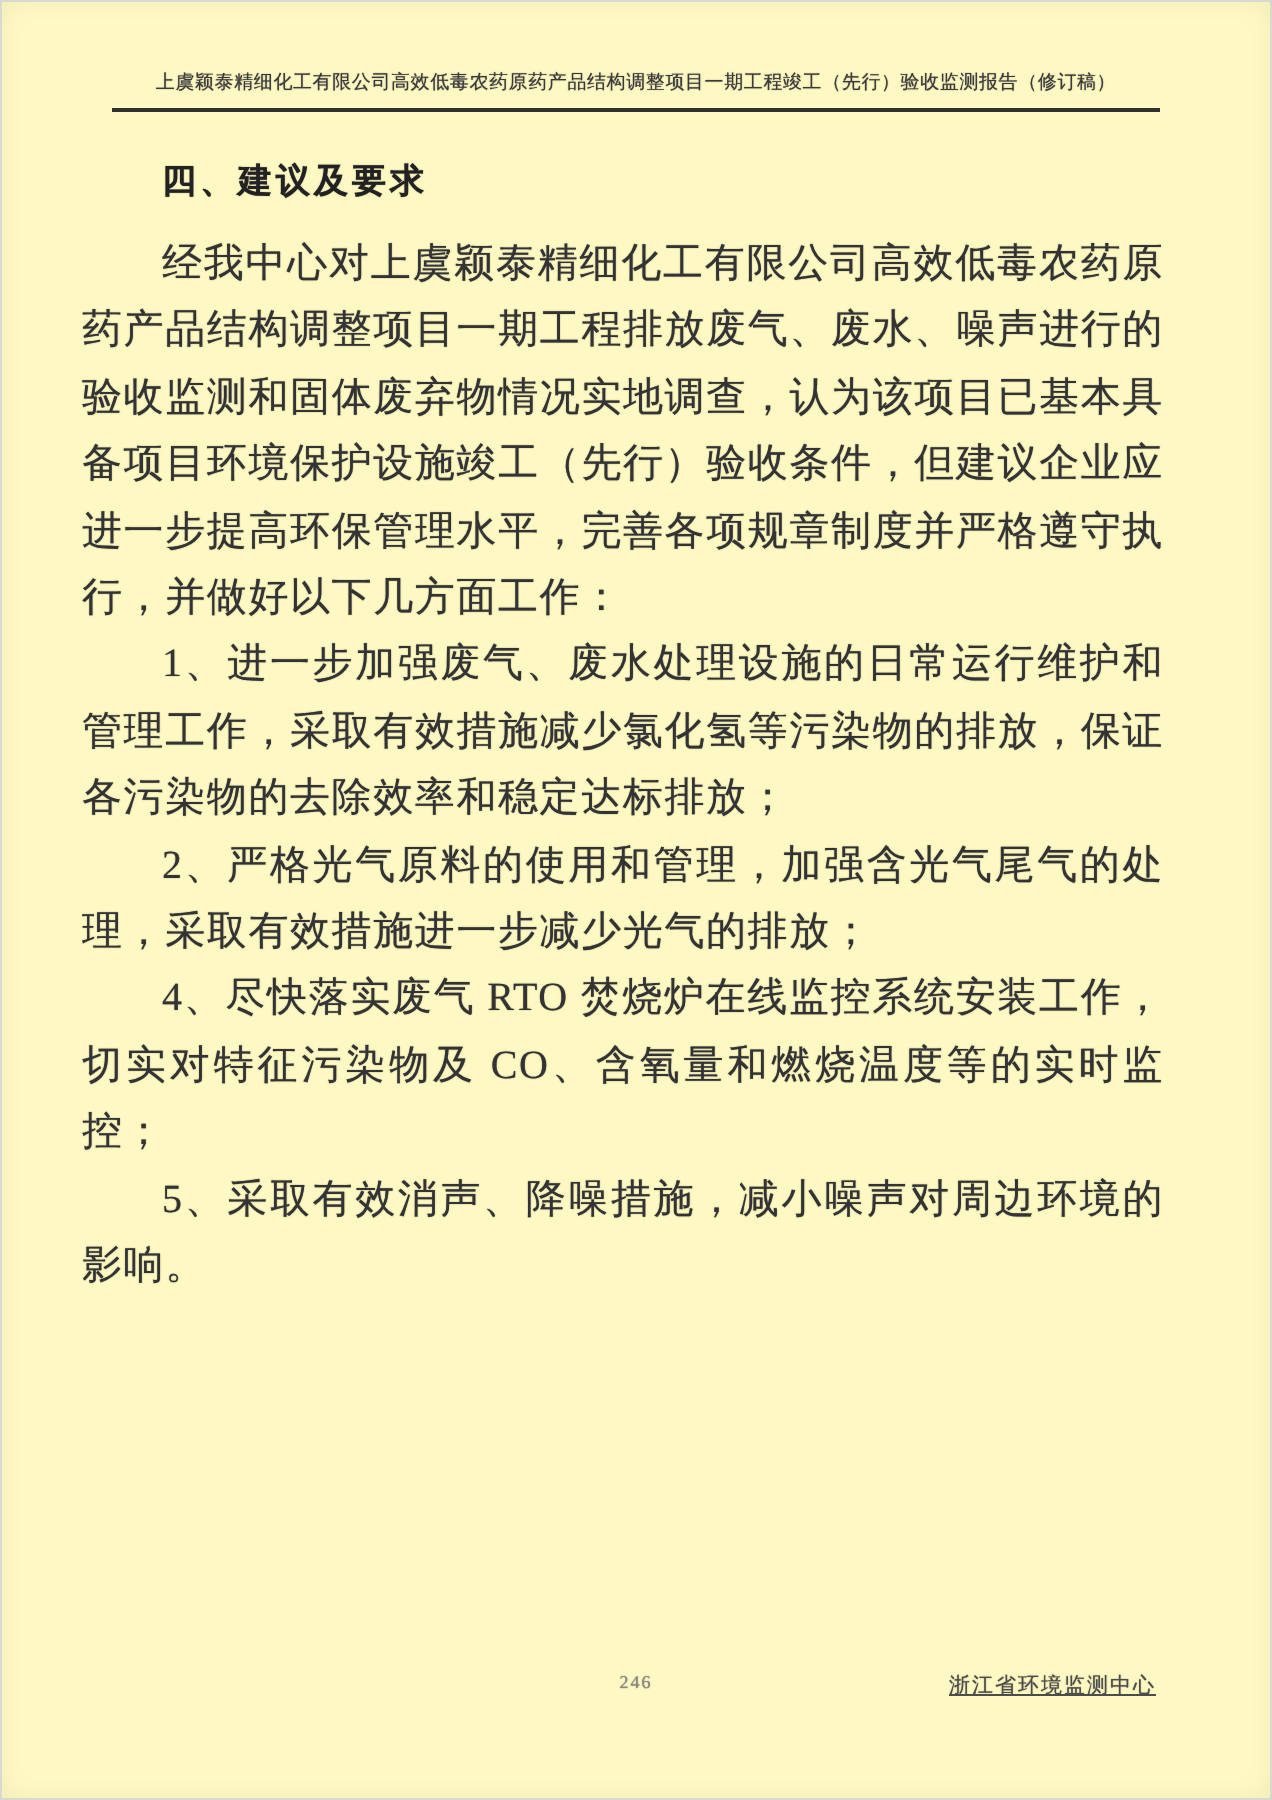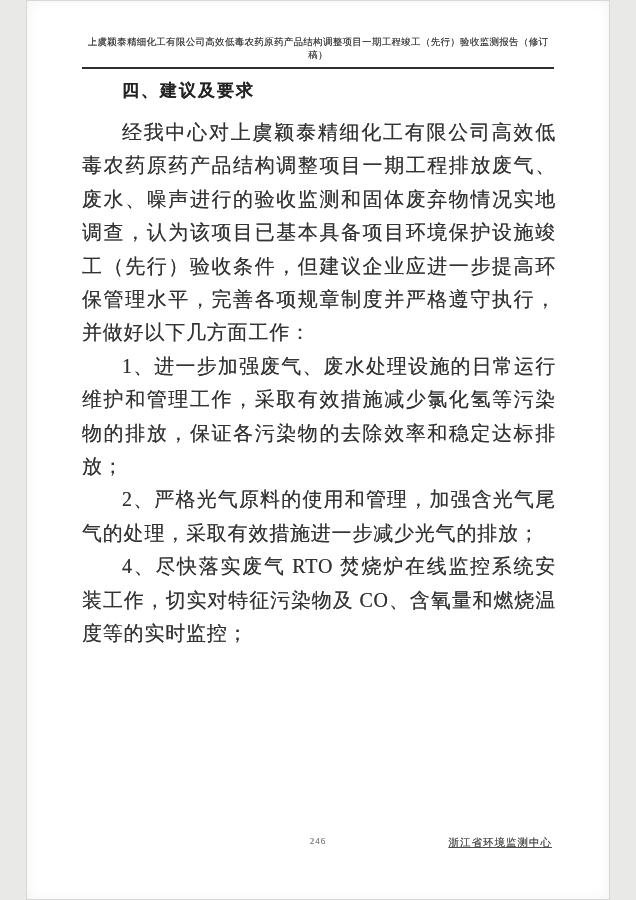--- a/index.html
+++ b/index.html
@@ -3,24 +3,24 @@
 <meta charset="utf-8">
 <style>
   * { margin: 0; padding: 0; box-sizing: border-box; }
   html, body { width: 636px; height: 900px; }
   body {
     font-family: "Liberation Serif", "DejaVu Serif", serif;
     background: #e9e9e7;
   }
   .page {
     position: relative;
-    width: 584px;
+    width: 636px;
     height: 900px;
     margin: 0 auto;
-    background: #ffffff;
+    background: #fef9c3;
     box-shadow: inset 0 0 0 1px #d8d8d4, inset 0 0 14px rgba(0,0,0,0.06);
     overflow: hidden;
     color: #2e2e2e;
   }
   .scan-text {
     text-shadow: 0 0 0.6px rgba(60,60,60,0.75);
     -webkit-font-smoothing: antialiased;
   }
   .header {
     position: absolute;
@@ -31,21 +31,21 @@
     font-size: 9.5px;
     letter-spacing: 0.3px;
     color: #3a3a3a;
     padding-bottom: 5px;
     border-bottom: 2px solid #2f2f2f;
     line-height: 13px;
   }
   .content {
     position: absolute;
     top: 76px;
-    left: 56px;
+    left: 41px;
     right: 54px;
   }
   .doc-title {
     font-family: "Liberation Sans", "DejaVu Sans", sans-serif;
     font-weight: bold;
     font-size: 17px;
     letter-spacing: 2px;
     color: #222;
     padding-left: 40px;
     margin-bottom: 10px;
@@ -87,20 +87,21 @@
   <div class="header scan-text">上虞颖泰精细化工有限公司高效低毒农药原药产品结构调整项目一期工程竣工（先行）验收监测报告（修订稿）</div>
 
   <div class="content">
     <h1 class="doc-title scan-text">四、建议及要求</h1>
 
     <div class="body-text scan-text">
       <p>经我中心对上虞颖泰精细化工有限公司高效低毒农药原药产品结构调整项目一期工程排放废气、废水、噪声进行的验收监测和固体废弃物情况实地调查，认为该项目已基本具备项目环境保护设施竣工（先行）验收条件，但建议企业应进一步提高环保管理水平，完善各项规章制度并严格遵守执行，并做好以下几方面工作：</p>
       <p>1、进一步加强废气、废水处理设施的日常运行维护和管理工作，采取有效措施减少氯化氢等污染物的排放，保证各污染物的去除效率和稳定达标排放；</p>
       <p>2、严格光气原料的使用和管理，加强含光气尾气的处理，采取有效措施进一步减少光气的排放；</p>
       <p>4、尽快落实废气 RTO 焚烧炉在线监控系统安装工作，切实对特征污染物及 CO、含氧量和燃烧温度等的实时监控；</p>
+      <p>5、采取有效消声、降噪措施，减小噪声对周边环境的影响。</p>
     </div>
   </div>
 
   <div class="footer-pagenum scan-text">246</div>
 
   <div class="footer-org scan-text">浙江省环境监测中心</div>
 
 </div>
 
 </body></html>

